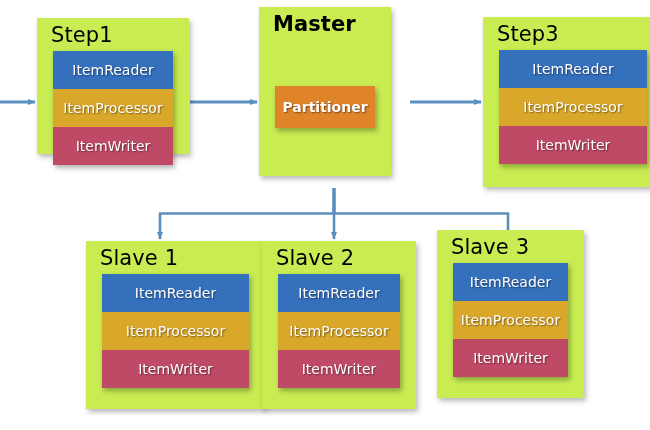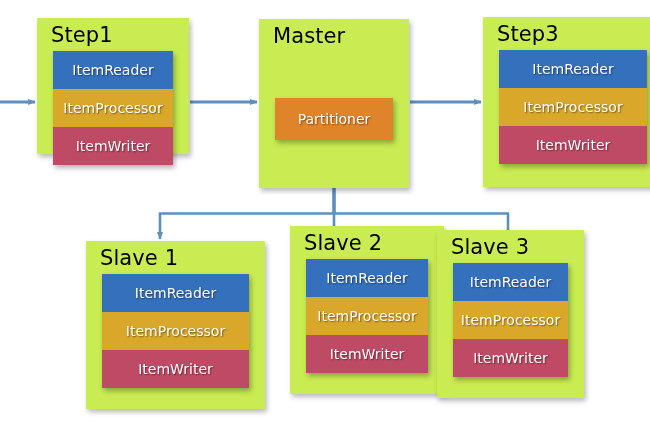--- a/index.html
+++ b/index.html
@@ -82,26 +82,26 @@
     align-items: center;
     justify-content: center;
     box-shadow: 2px 3px 5px rgba(0,0,0,0.3);
     text-shadow: 1px 1px 1.5px rgba(0,0,0,0.45);
     box-sizing: border-box;
     white-space: nowrap;
   }
 
   
   #step1-box { left: 37px;  top: 18px; width: 152px; height: 136px; }
-  #master-box{ left: 259px; top: 19px; width: 150px; height: 169px; }
+  #master-box{ left: 259px; top: 7px; width: 132px; height: 169px; font-weight: bold; }
   #step3-box { left: 483px; top: 17px; width: 180px; height: 170px; }
 
   
   #slave1-box{ left: 86px;  top: 241px; width: 179px; height: 168px; }
-  #slave2-box{ left: 262px; top: 226px; width: 154px; height: 168px; margin-left: 28px; }
+  #slave2-box{ left: 262px; top: 241px; width: 154px; height: 168px; }
   #slave3-box{ left: 437px; top: 230px; width: 147px; height: 168px; }
 </style>
 </head>
 <body>
 
 <div id="canvas">
 
   <svg id="connectors" viewBox="0 0 650 430">
     <defs>
       <marker id="ah" markerWidth="9" markerHeight="9" refX="7.4" refY="3.2" orient="auto" markerUnits="userSpaceOnUse">

